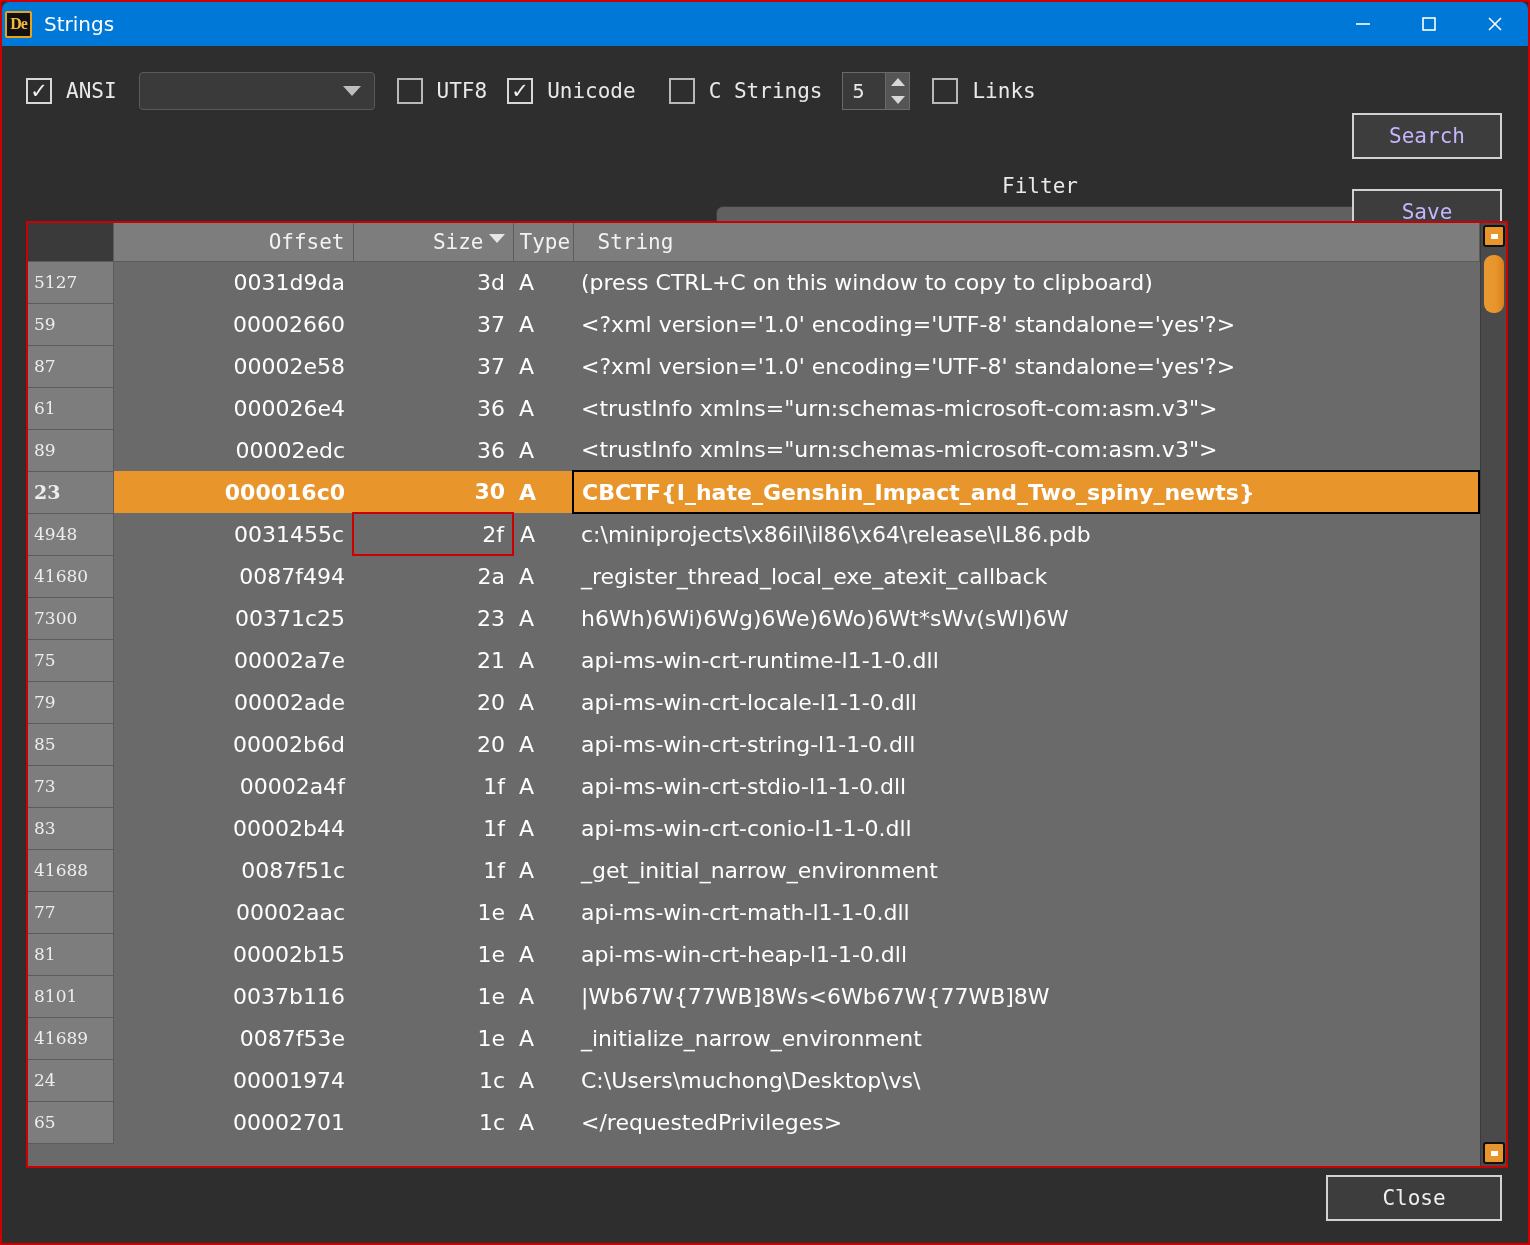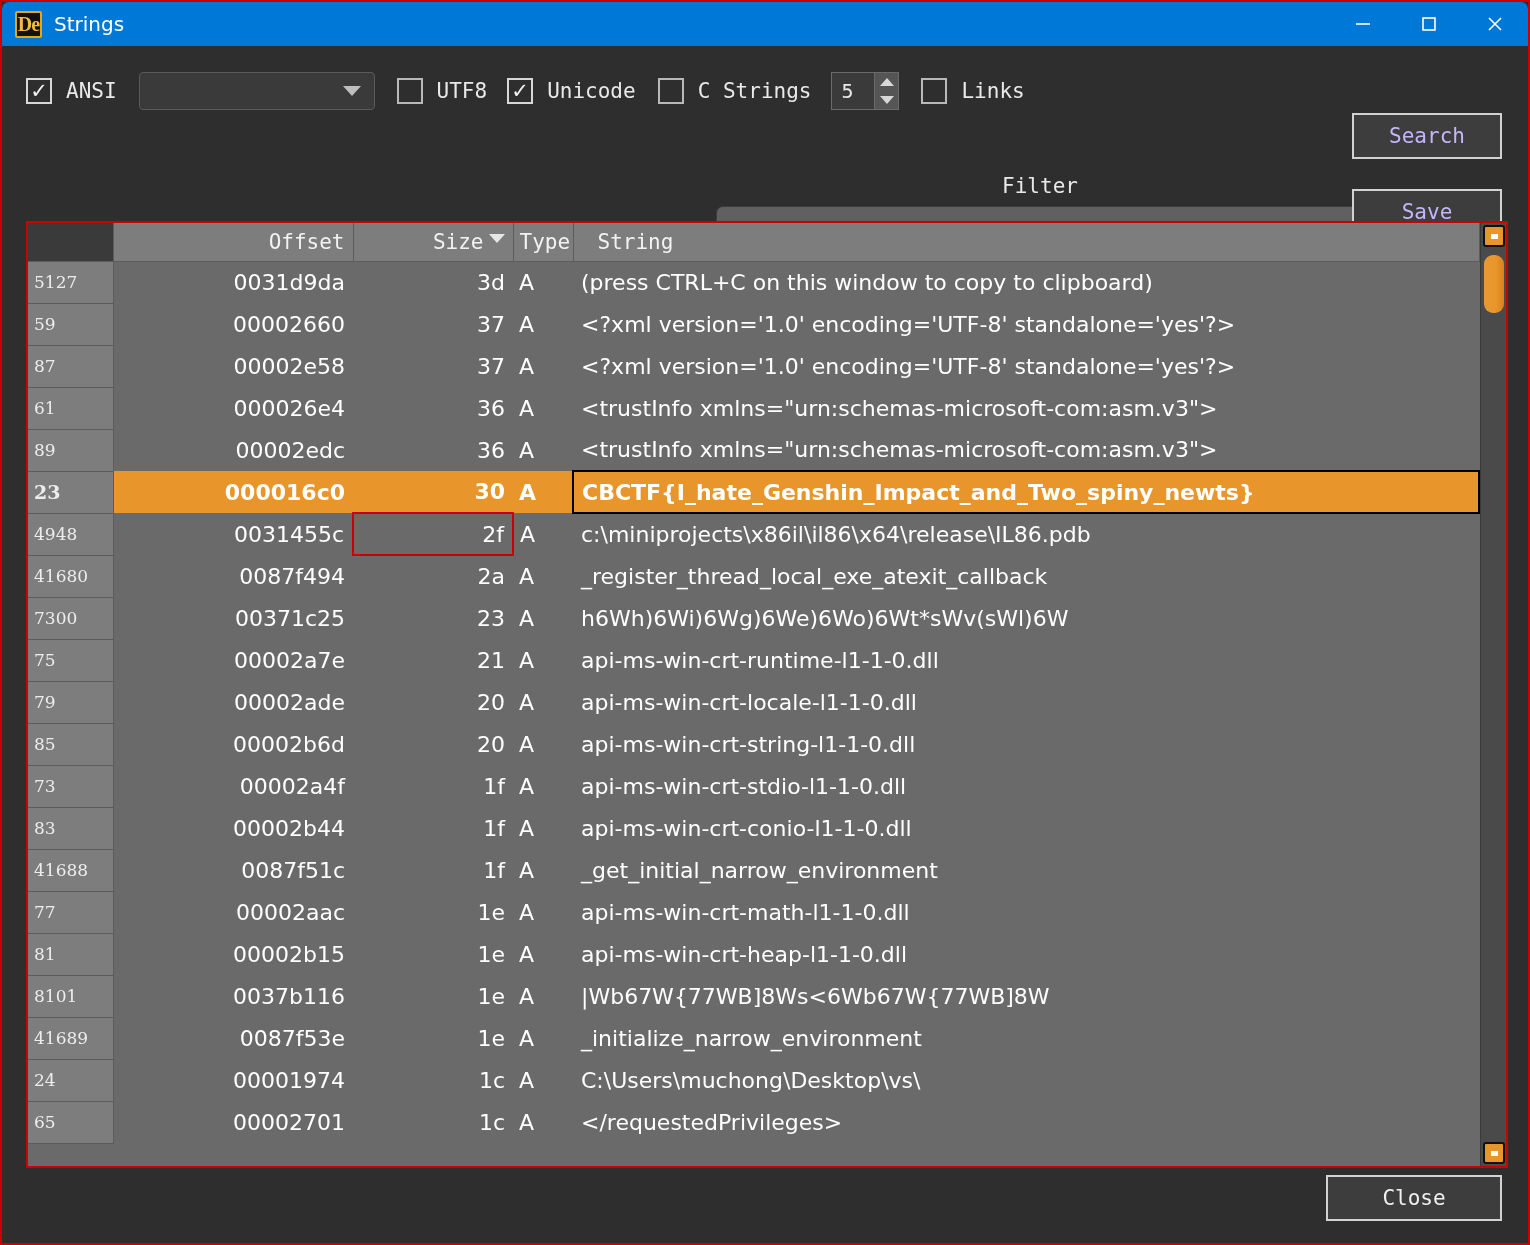--- a/index.html
+++ b/index.html
@@ -23,28 +23,28 @@
     height: 44px;
     background: #0078d7;
     display: flex;
     align-items: center;
     position: relative;
     border-top-left-radius: 7px;
     border-top-right-radius: 7px;
   }
   #app-icon {
     width: 27px; height: 27px;
-    margin-left: 13px;
+    margin-left: 3px;
     background: #111;
     border: 2px solid #e8a317;
     border-radius: 2px;
     display: flex; align-items: center; justify-content: center;
     font-family: "Liberation Serif", serif;
     font-weight: bold;
-    font-size: 20px;
+    font-size: 16px;
     color: #f5b93c;
     letter-spacing: -1px;
     line-height: 1;
   }
   #app-title {
     margin-left: 12px;
     color: #ffffff;
     font-size: 20px;
     font-family: "DejaVu Sans", sans-serif;
   }
@@ -334,21 +334,21 @@
       <div class="chk-wrap" style="margin-left:22px">
         <div class="checkbox"></div>
         <div class="chk-label">UTF8</div>
       </div>
 
       <div class="chk-wrap" style="margin-left:20px">
         <div class="checkbox checked">✓</div>
         <div class="chk-label">Unicode</div>
       </div>
 
-      <div class="chk-wrap" style="margin-left:22px">
+      <div class="chk-wrap" style="margin-left:33px">
         <div class="checkbox"></div>
         <div class="chk-label">C Strings</div>
       </div>
 
       <div class="spin">
         <div class="val">5</div>
         <div class="btns">
           <div class="up"></div>
           <div class="dn"></div>
         </div>

